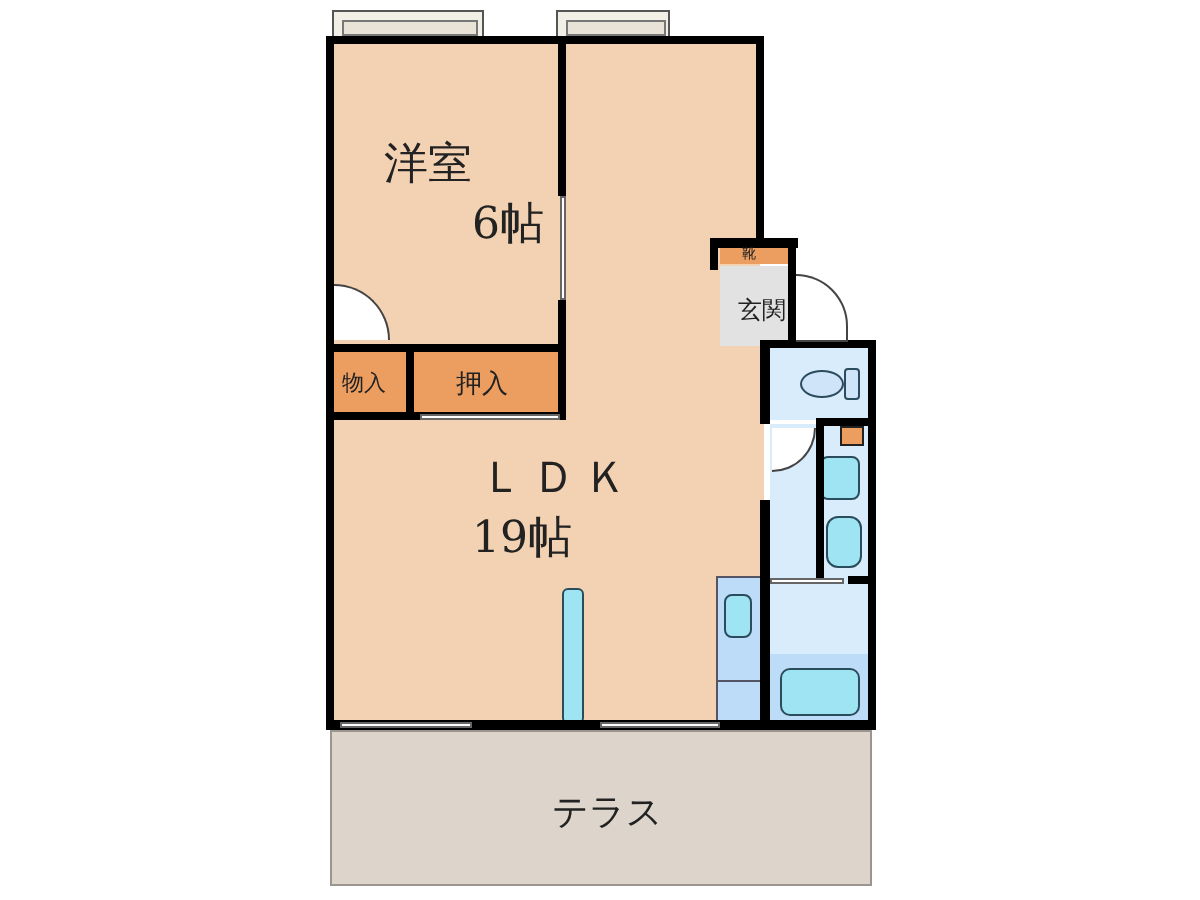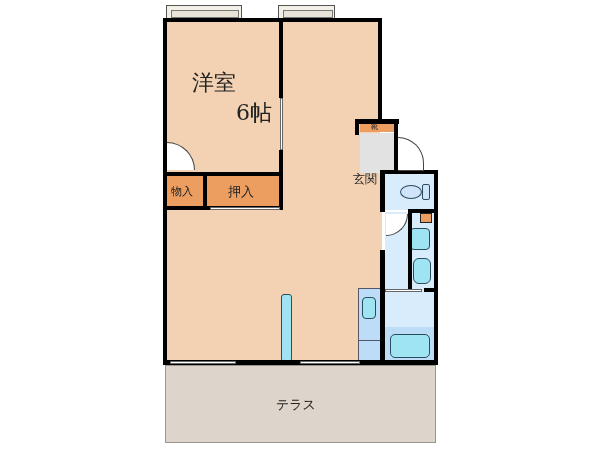--- a/index.html
+++ b/index.html
@@ -85,15 +85,17 @@
   <div class="abs" style="left:398px;top:137px;width:26px;height:34px;background:#fff;border-top-right-radius:26px;border:1px solid #444;border-left:none;"></div>
   <div class="abs" style="left:386px;top:214px;width:22px;height:22px;background:#fff;border-bottom-right-radius:22px;border:1px solid #444;border-top:none;border-left:none;"></div>
 
   <div class="abs terrace" style="left:165px;top:365px;width:271px;height:78px;"></div>
 
   <div class="abs label serif" style="left:192px;top:72px;font-size:22px;">洋室</div>
   <div class="abs label serif" style="left:192px;top:102px;font-size:22px;margin-left:44px;">6帖</div>
   <div class="abs label" style="left:171px;top:186px;font-size:11px;">物入</div>
   <div class="abs label" style="left:228px;top:185px;font-size:13px;font-family:Liberation Serif, serif;">押入</div>
   <div class="abs label" style="left:371px;top:124px;font-size:7px;">靴</div>
-  <div class="abs label" style="left:353px;top:149px;font-size:12px;margin-top:24px;">玄関</div>
-  <div class="abs label" style="left:276px;top:398px;font-size:13px;">テラス</div>
+  <div class="abs label" style="left:369px;top:149px;font-size:12px;">玄関</div>
+  <div class="abs label serif" style="left:240px;top:229px;font-size:22px;letter-spacing:4px;">ＬＤＫ</div>
+  <div class="abs label serif" style="left:236px;top:259px;font-size:22px;">19帖</div>
+  <div class="abs label" style="left:276px;top:398px;font-size:18px;">テラス</div>
 </div>
 
 </body></html>

